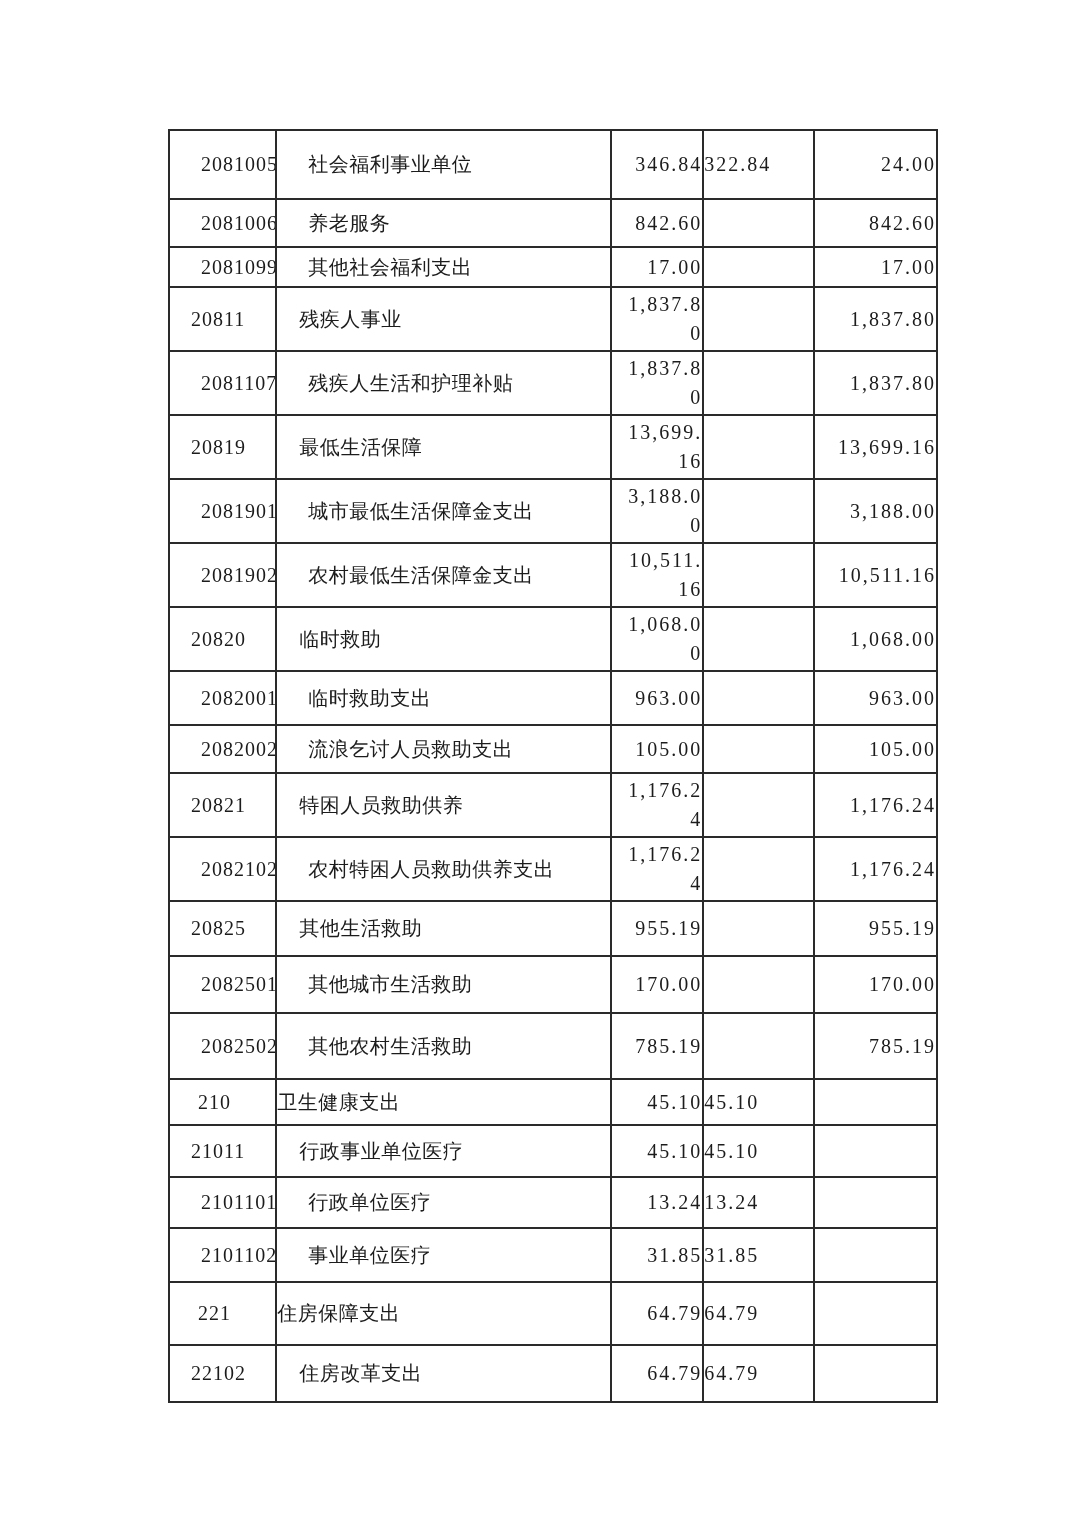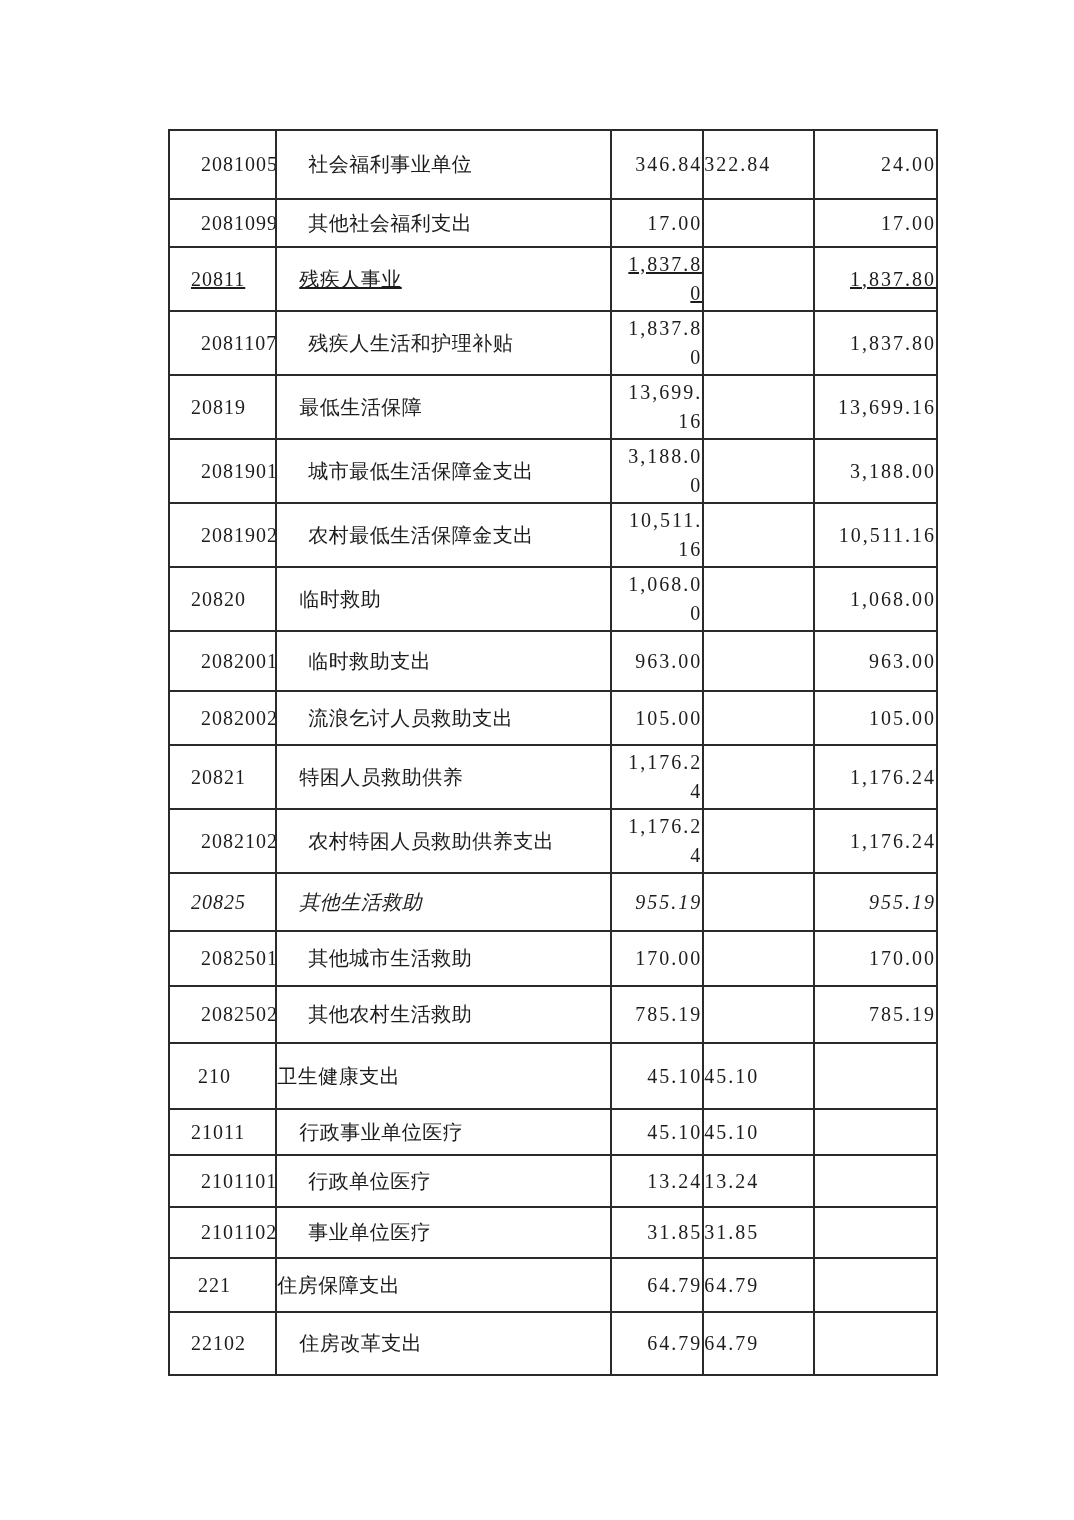--- a/index.html
+++ b/index.html
@@ -32,31 +32,31 @@
   .num-wrap{
     width:79px;margin-left:auto;margin-right:0;
     text-align:right;word-break:break-all;
     letter-spacing:2px;
   }
   td.v2-cell{ padding-right:16px; letter-spacing:2px; }
   td.v3-cell{ text-align:right; padding-right:13px; letter-spacing:2px; }
   
   tbody tr:nth-child(1){height:69px;}
   tbody tr:nth-child(2){height:48px;}
-  tbody tr:nth-child(3){height:40px;text-decoration:underline;}
+  tbody tr:nth-child(3){height:40px;}
   tbody tr:nth-child(4){height:58px;}
   tbody tr:nth-child(5){height:58px;}
   tbody tr:nth-child(6){height:58px;}
   tbody tr:nth-child(7){height:60px;}
   tbody tr:nth-child(8){height:60px;}
   tbody tr:nth-child(9){height:60px;}
   tbody tr:nth-child(10){height:54px;}
   tbody tr:nth-child(11){height:48px;}
   tbody tr:nth-child(12){height:60px;}
-  tbody tr:nth-child(13){height:58px;font-style:italic;}
+  tbody tr:nth-child(13){height:58px;}
   tbody tr:nth-child(14){height:55px;}
   tbody tr:nth-child(15){height:57px;}
   tbody tr:nth-child(16){height:66px;}
   tbody tr:nth-child(17){height:46px;}
   tbody tr:nth-child(18){height:52px;}
   tbody tr:nth-child(19){height:51px;}
   tbody tr:nth-child(20){height:54px;}
   tbody tr:nth-child(21){height:63px;}
   tbody tr:nth-child(22){height:57px;}
 </style>
@@ -76,20 +76,29 @@
         <tr class="level-3">
           <td class="code-cell">2081005</td>
           <td class="name-cell">社会福利事业单位</td>
           <td class="v1-cell">
             <div class="num-wrap">346.84</div>
           </td>
           <td class="v2-cell">322.84</td>
           <td class="v3-cell">24.00</td>
         </tr>
         <tr class="level-3">
+          <td class="code-cell">2081006</td>
+          <td class="name-cell">养老服务</td>
+          <td class="v1-cell">
+            <div class="num-wrap">842.60</div>
+          </td>
+          <td class="v2-cell"></td>
+          <td class="v3-cell">842.60</td>
+        </tr>
+        <tr class="level-3">
           <td class="code-cell">2081099</td>
           <td class="name-cell">其他社会福利支出</td>
           <td class="v1-cell">
             <div class="num-wrap">17.00</div>
           </td>
           <td class="v2-cell"></td>
           <td class="v3-cell">17.00</td>
         </tr>
         <tr class="level-2">
           <td class="code-cell">20811</td>

